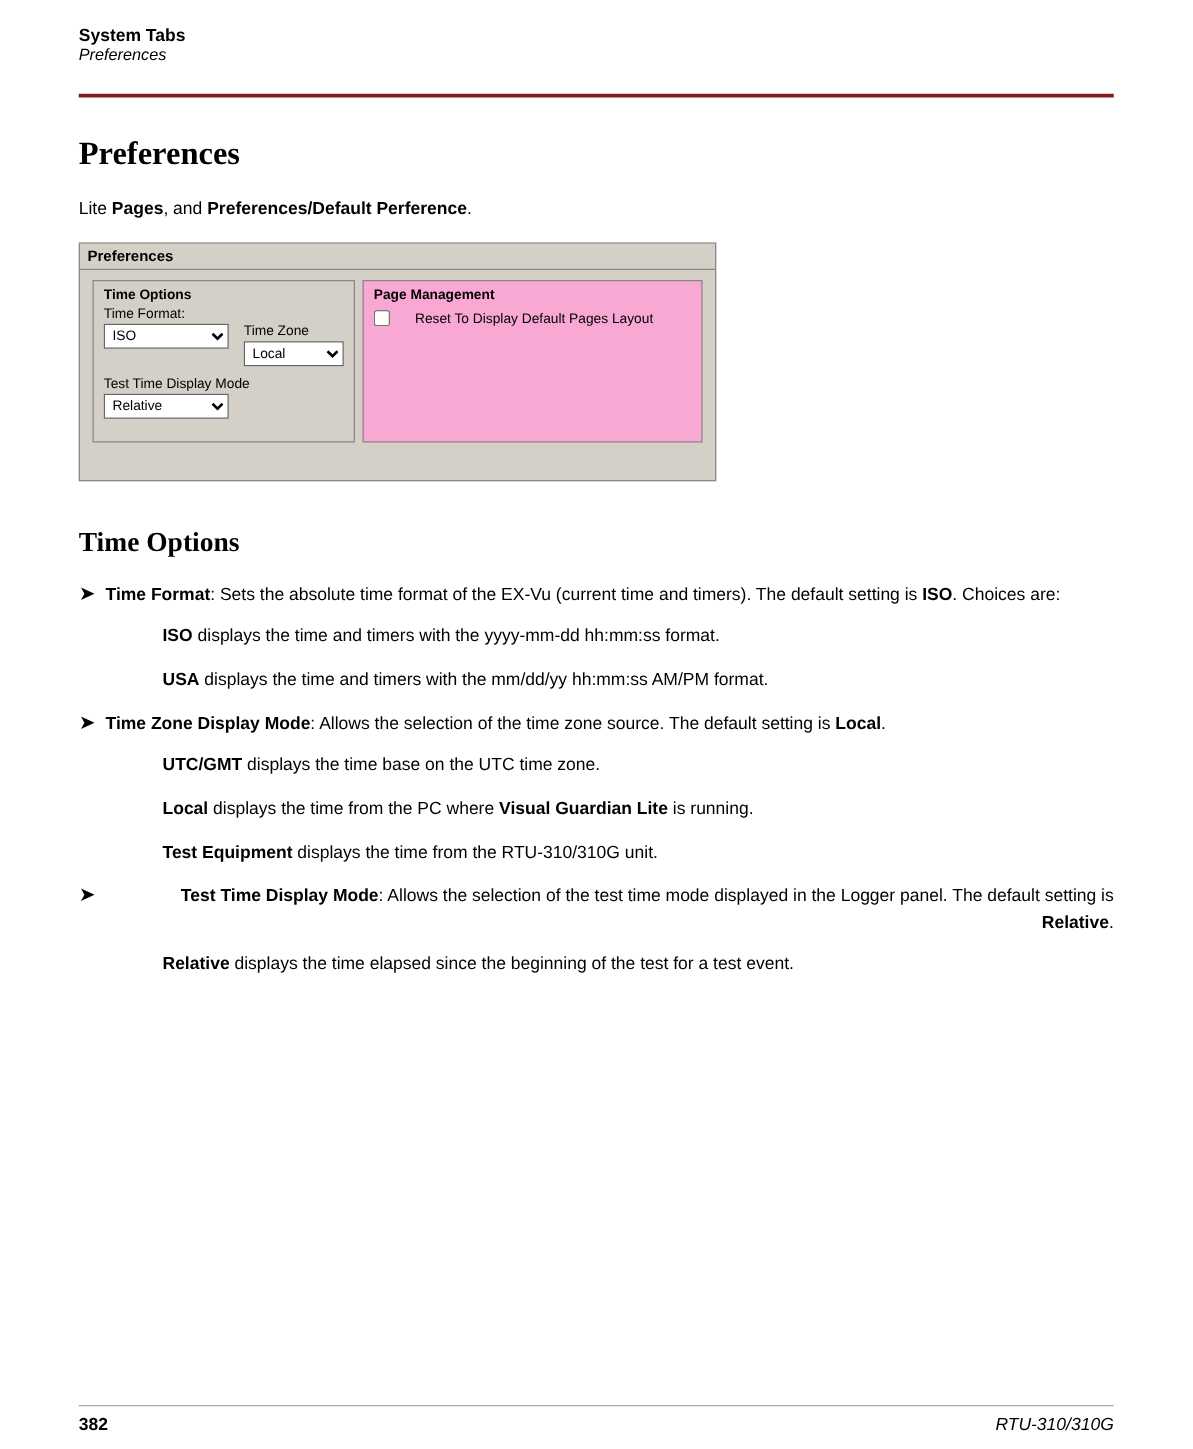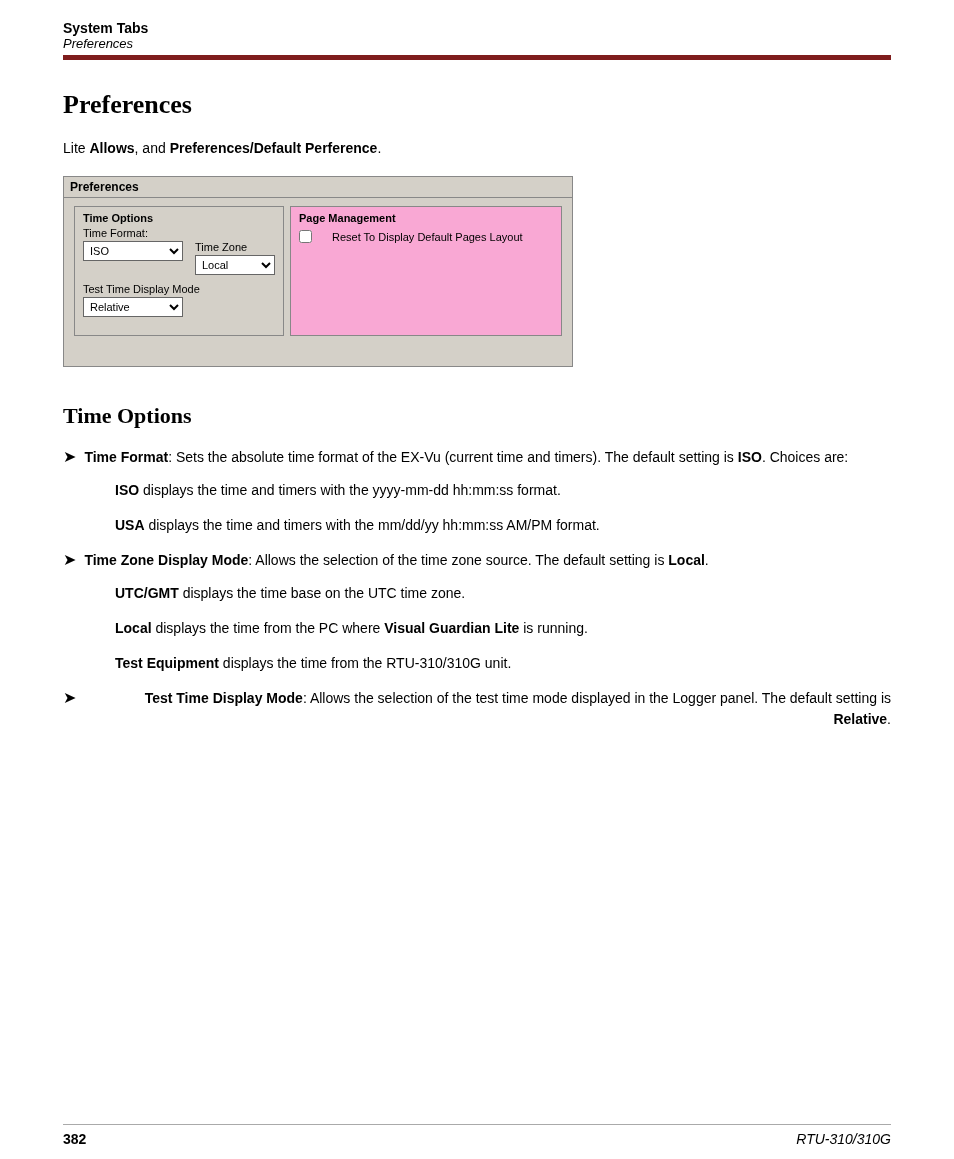--- a/index.html
+++ b/index.html
@@ -12,22 +12,22 @@
       min-height: 1159px;
       position: relative;
     }
 
     .page-container {
       padding: 20px 63px 40px 63px;
     }
 
     
     .header-section {
-      padding-bottom: 4px;
-      border-bottom: 5px solid #7f1d1d;
+      padding-bottom: 24px;
+      border-bottom: 3px solid #7f1d1d;
       margin-bottom: 30px;
     }
     .header-title {
       font-weight: bold;
       font-size: 14px;
     }
     .header-subtitle {
       font-style: italic;
       font-size: 13px;
       color: #000;
@@ -143,21 +143,21 @@
       flex-shrink: 0;
     }
     .bullet-text {
       font-size: 14px;
       line-height: 1.5;
       text-align: right;
     }
 
     
     .sub-para {
-      margin-left: 24px;
+      margin-left: 39px;
       margin-bottom: 14px;
       font-size: 14px;
       line-height: 1.5;
       padding-left: 28px;
     }
 
     
     .page-footer {
       position: absolute;
       bottom: 12px;
@@ -184,21 +184,21 @@
 <div class="page-container">
 
   <div class="header-section">
     <div class="header-title">System Tabs</div>
     <div class="header-subtitle">Preferences</div>
   </div>
 
   <h1 class="section-heading">Preferences</h1>
 
   <p class="intro-text">
-    <span>Lite </span><strong>Allows</strong><span>, and </span><strong>Preferences/Default Perference</strong><span>.</span>
+    <span>Lite </span><strong>Pages</strong><span>, and </span><strong>Preferences/Default Perference</strong><span>.</span>
   </p>
 
   <div class="dialog-box">
     <div class="dialog-titlebar">Preferences</div>
     <div class="dialog-body">
 
       <div class="dialog-left">
         <div class="dialog-group-label">Time Options</div>
         <div class="dialog-field-label">Time Format:</div>
         <div class="dialog-row">
@@ -266,20 +266,23 @@
     <strong>Test Equipment</strong><span> displays the time from the RTU-310/310G unit.</span>
   </p>
 
   <div class="bullet-item">
     <span class="arrow-icon">➤</span>
     <span class="bullet-text">
       <strong>Test Time Display Mode</strong><span>: Allows the selection of the test time mode displayed in the Logger panel. The default setting is </span><strong>Relative</strong><span>.</span>
     </span>
   </div>
 
+  <p class="sub-para">
+    <strong>Relative</strong><span> displays the time elapsed since the beginning of the test for a test event.</span>
+  </p>
 
 
 </div>
 
 <div class="page-footer">
   <span class="footer-page-num">382</span>
   <span class="footer-product">RTU-310/310G</span>
 </div>
 
 </body></html>

